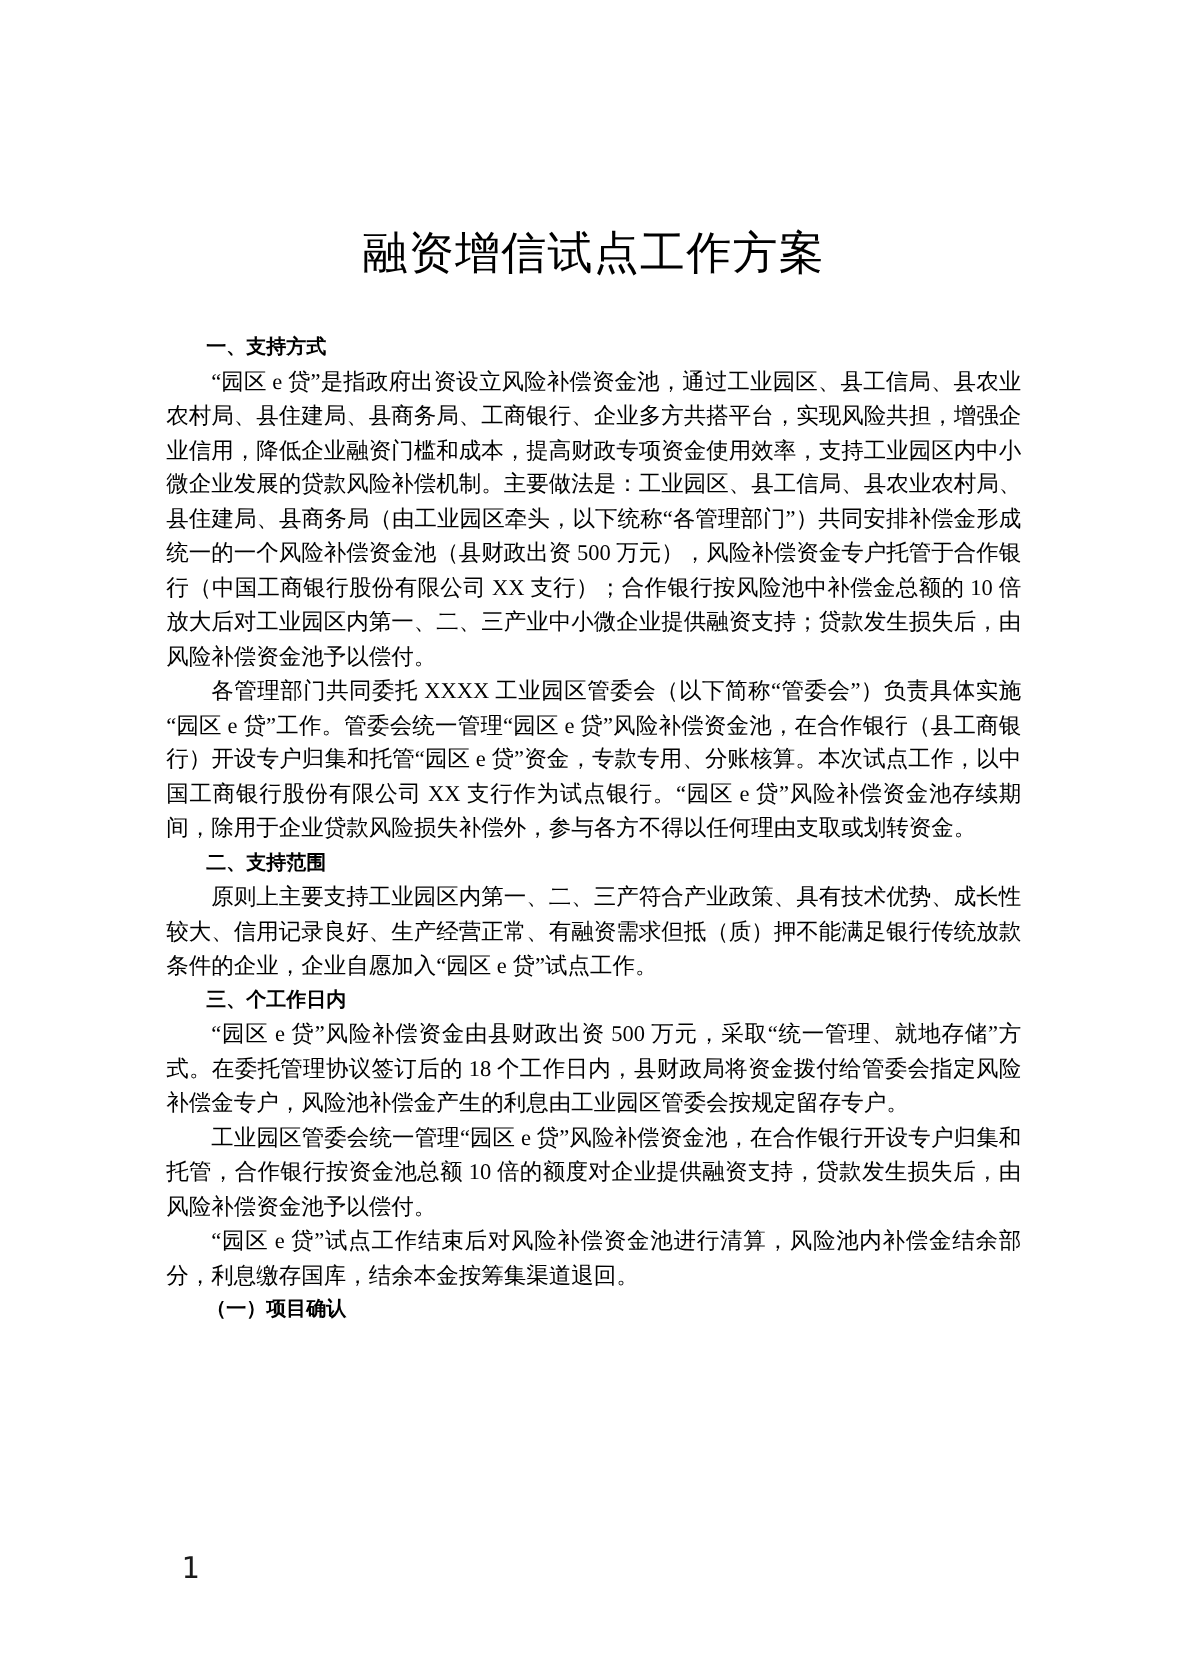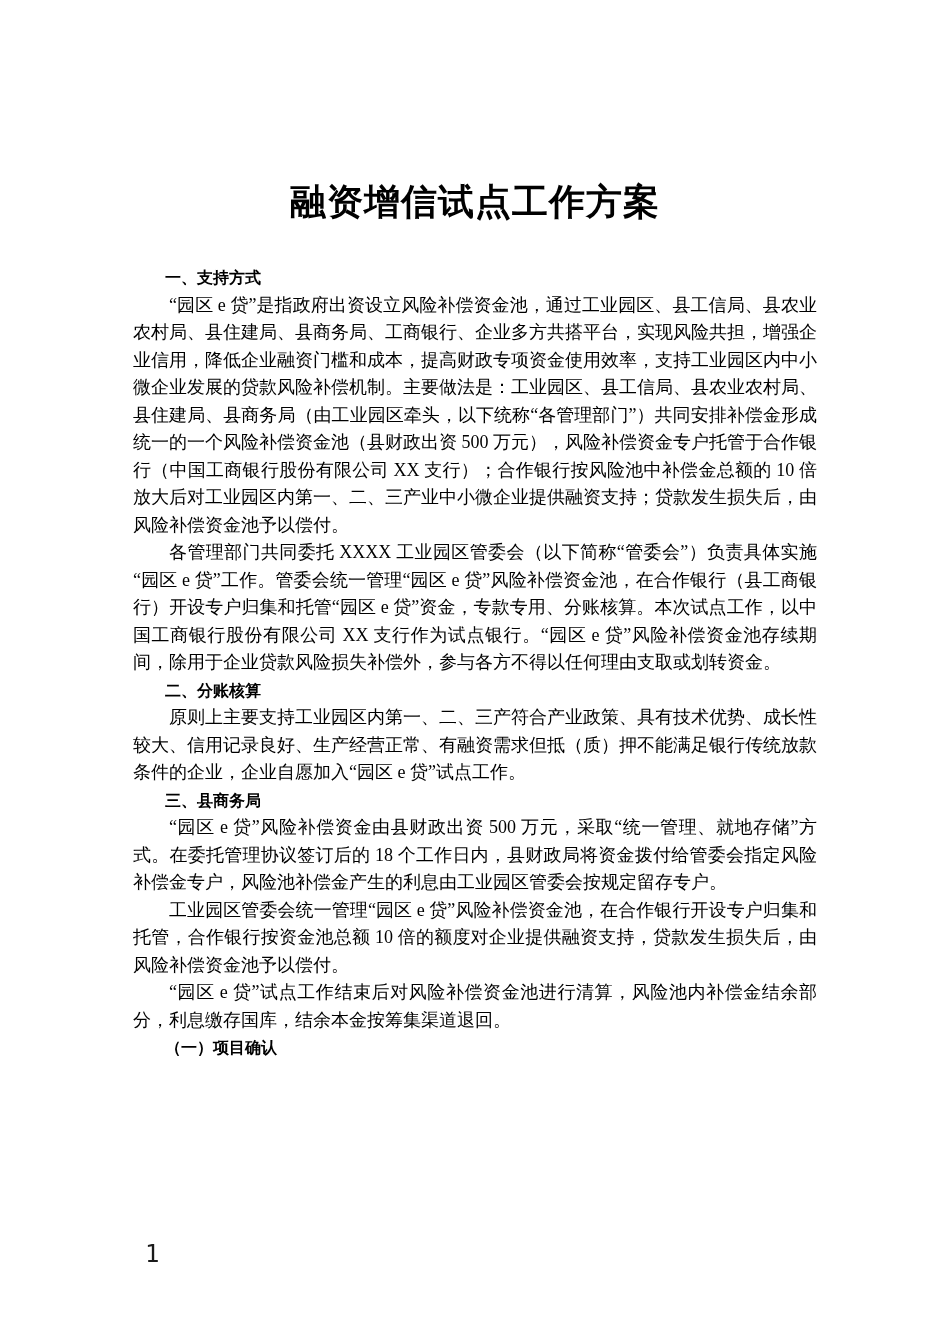--- a/index.html
+++ b/index.html
@@ -18,21 +18,21 @@
   }
   .content {
     position: absolute;
     left: 133px;
     top: 180px;
     width: 684px;
   }
   .doc-title {
     margin: 0 0 40px 0;
     font-family: "Liberation Sans", "DejaVu Sans", sans-serif;
-    font-weight: bold;
+    font-weight: normal;
     font-size: 36px;
     line-height: 44px;
     text-align: center;
     color: #000000;
     letter-spacing: 1px;
   }
   .para {
     margin: 0;
     font-family: "Liberation Serif", "DejaVu Serif", serif;
     font-size: 18px;
@@ -68,25 +68,25 @@
   <div class="content">
     <h1 class="doc-title">融资增信试点工作方案</h1>
 
 
     <h2 class="heading">一、支持方式</h2>
 
     <p class="para">“园区 e 贷”是指政府出资设立风险补偿资金池，通过工业园区、县工信局、县农业农村局、县住建局、县商务局、工商银行、企业多方共搭平台，实现风险共担，增强企业信用，降低企业融资门槛和成本，提高财政专项资金使用效率，支持工业园区内中小微企业发展的贷款风险补偿机制。主要做法是：工业园区、县工信局、县农业农村局、县住建局、县商务局（由工业园区牵头，以下统称“各管理部门”）共同安排补偿金形成统一的一个风险补偿资金池（县财政出资 500 万元），风险补偿资金专户托管于合作银行（中国工商银行股份有限公司 XX 支行）；合作银行按风险池中补偿金总额的 10 倍放大后对工业园区内第一、二、三产业中小微企业提供融资支持；贷款发生损失后，由风险补偿资金池予以偿付。</p>
 
     <p class="para">各管理部门共同委托 XXXX 工业园区管委会（以下简称“管委会”）负责具体实施“园区 e 贷”工作。管委会统一管理“园区 e 贷”风险补偿资金池，在合作银行（县工商银行）开设专户归集和托管“园区 e 贷”资金，专款专用、分账核算。本次试点工作，以中国工商银行股份有限公司 XX 支行作为试点银行。“园区 e 贷”风险补偿资金池存续期间，除用于企业贷款风险损失补偿外，参与各方不得以任何理由支取或划转资金。</p>
 
-    <h2 class="heading">二、分账核算</h2>
+    <h2 class="heading">二、支持范围</h2>
 
     <p class="para">原则上主要支持工业园区内第一、二、三产符合产业政策、具有技术优势、成长性较大、信用记录良好、生产经营正常、有融资需求但抵（质）押不能满足银行传统放款条件的企业，企业自愿加入“园区 e 贷”试点工作。</p>
 
-    <h2 class="heading">三、县商务局</h2>
+    <h2 class="heading">三、个工作日内</h2>
 
     <p class="para">“园区 e 贷”风险补偿资金由县财政出资 500 万元，采取“统一管理、就地存储”方式。在委托管理协议签订后的 18 个工作日内，县财政局将资金拨付给管委会指定风险补偿金专户，风险池补偿金产生的利息由工业园区管委会按规定留存专户。</p>
 
     <p class="para">工业园区管委会统一管理“园区 e 贷”风险补偿资金池，在合作银行开设专户归集和托管，合作银行按资金池总额 10 倍的额度对企业提供融资支持，贷款发生损失后，由风险补偿资金池予以偿付。</p>
 
     <p class="para">“园区 e 贷”试点工作结束后对风险补偿资金池进行清算，风险池内补偿金结余部分，利息缴存国库，结余本金按筹集渠道退回。</p>
 
 
     <h3 class="heading">（一）项目确认</h3>
 

